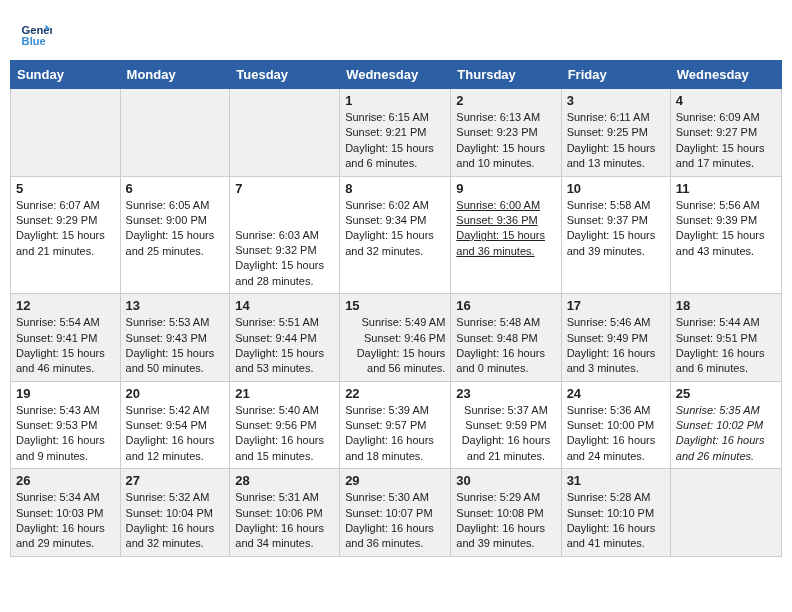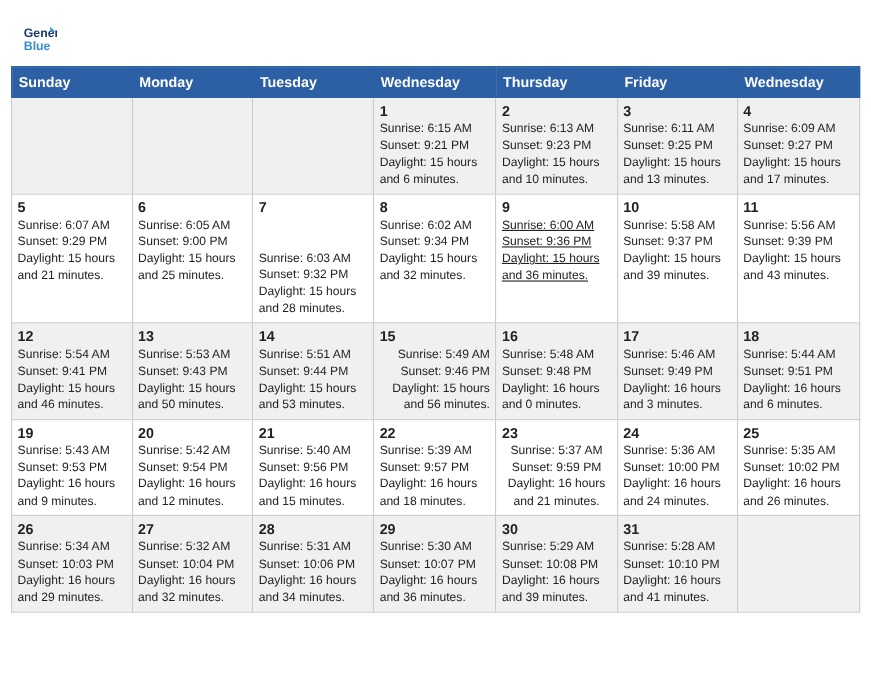--- a/index.html
+++ b/index.html
@@ -285,21 +285,21 @@
         </td>
         <td>
           <span class="day-num">24</span>
           <div class="cell-content" style="white-space: pre-line;">Sunrise: 5:36 AM
 Sunset: 10:00 PM
 Daylight: 16 hours
 and 24 minutes.</div>
         </td>
         <td>
           <span class="day-num">25</span>
-          <div class="cell-content" style="white-space: pre-line;">Sunrise: 5:35 AM
+          <div class="cell-content" style="white-space: pre-line; font-style: italic;">Sunrise: 5:35 AM
 Sunset: 10:02 PM
 Daylight: 16 hours
 and 26 minutes.</div>
         </td>
       </tr>
       <tr class="week-row">
         <td class="shade">
           <span class="day-num">26</span>
           <div class="cell-content" style="white-space: pre-line;">Sunrise: 5:34 AM
 Sunset: 10:03 PM

